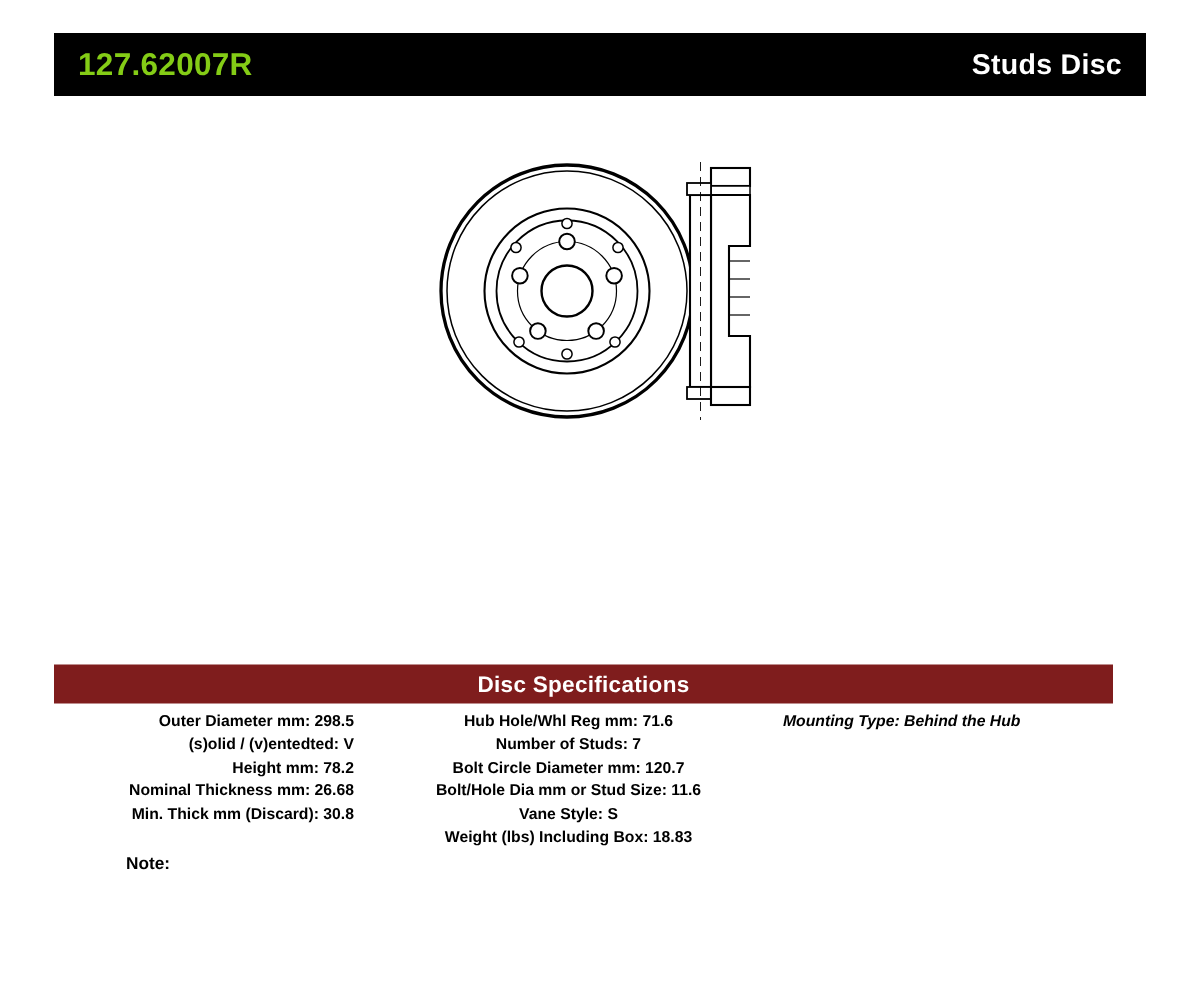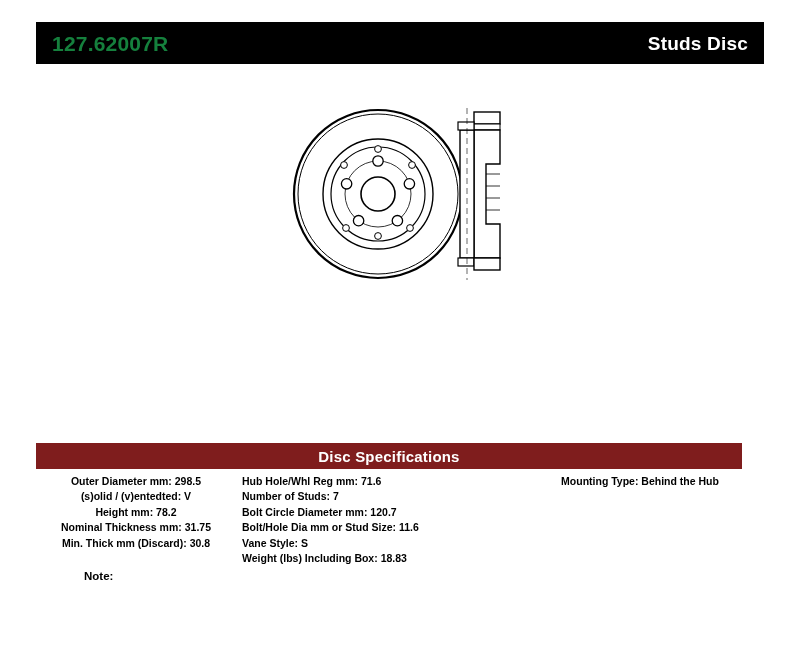--- a/index.html
+++ b/index.html
@@ -24,21 +24,21 @@
     width: 728px;
     height: 42px;
     background: #000000;
     display: flex;
     align-items: center;
     justify-content: space-between;
     box-sizing: border-box;
     padding: 0 16px;
   }
   .part-number {
-    color: #15803d;
+    color: #84cc16;
     font-size: 21px;
     font-weight: bold;
     letter-spacing: 0.2px;
     line-height: 1;
   }
   .product-type {
     color: #ffffff;
     font-size: 19px;
     font-weight: bold;
     letter-spacing: 0.2px;
@@ -92,32 +92,33 @@
     width: 728px;
     display: flex;
     font-size: 10.5px;
     font-weight: bold;
   }
   .col {
     box-sizing: border-box;
   }
   .col-left {
     width: 206px;
+    text-align: right;
+    padding-right: 6px;
+  }
+  .col-mid {
+    width: 280px;
     text-align: center;
     padding-right: 6px;
   }
-  .col-mid {
-    width: 280px;
+  .col-right {
+    width: 242px;
     text-align: left;
     padding-right: 6px;
-  }
-  .col-right {
-    width: 242px;
-    text-align: center;
-    padding-right: 6px;
+    font-style: italic;
   }
   .spec-line {
     line-height: 15.4px;
     white-space: nowrap;
   }
 
   
   .note-row {
     position: absolute;
     left: 36px;
@@ -202,21 +203,21 @@
 
 <div class="specs-bar">
   <div class="specs-title">Disc Specifications</div>
 </div>
 
 <div class="specs-wrap">
   <div class="col col-left">
     <div class="spec-line">Outer Diameter mm: 298.5</div>
     <div class="spec-line">(s)olid / (v)entedted: V</div>
     <div class="spec-line">Height mm: 78.2</div>
-    <div class="spec-line">Nominal Thickness mm: 31.75</div>
+    <div class="spec-line">Nominal Thickness mm: 26.68</div>
     <div class="spec-line">Min. Thick mm (Discard): 30.8</div>
   </div>
   <div class="col col-mid">
     <div class="spec-line">Hub Hole/Whl Reg mm: 71.6</div>
     <div class="spec-line">Number of Studs: 7</div>
     <div class="spec-line">Bolt Circle Diameter mm: 120.7</div>
     <div class="spec-line">Bolt/Hole Dia mm or Stud Size: 11.6</div>
     <div class="spec-line">Vane Style: S</div>
     <div class="spec-line">Weight (lbs) Including Box: 18.83</div>
   </div>

